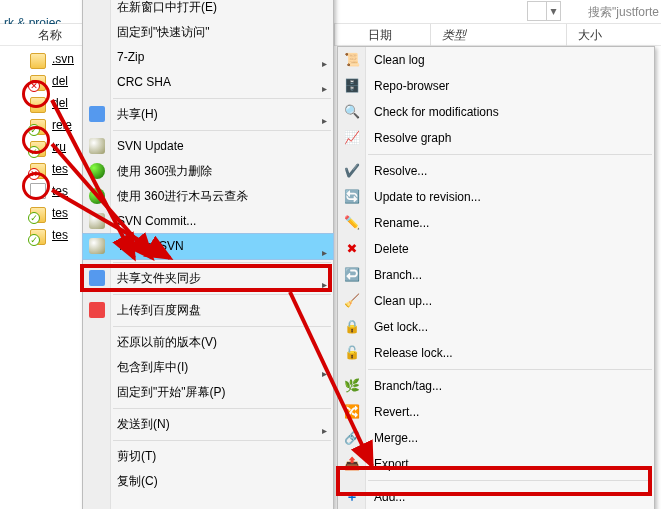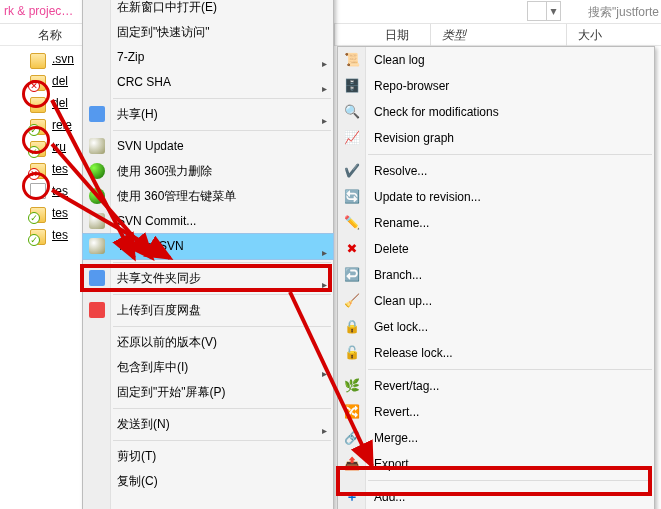--- a/index.html
+++ b/index.html
@@ -1,29 +1,29 @@
 <!DOCTYPE html>
 <html><head>
 <meta charset="utf-8">
 <style>
   * { box-sizing: border-box; margin: 0; padding: 0; font-family: "Microsoft YaHei", "Segoe UI", Tahoma, sans-serif; font-size: 12px; }
   body { width: 661px; height: 509px; background: #fff; position: relative; overflow: hidden; color: #000; }
 
   
   .addrbar { position: absolute; left: 0; top: 0; width: 661px; height: 24px; border-bottom: 1px solid #e4e4e4; background: #fff; }
-  .addrbar .crumb { position: absolute; left: 4px; top: 4px; color: #ec4899; }
+  .addrbar .crumb { position: absolute; left: 4px; top: 16px; color: #0c4a6e; }
   .addrbar .navbox { position: absolute; right: 100px; top: 1px; width: 34px; height: 20px; border: 1px solid #ccc; background: #fff; }
   .addrbar .navbox .arrow { float: right; width: 14px; height: 18px; border-left: 1px solid #ccc; text-align: center; color: #666; line-height: 18px; }
   .addrbar .searchhint { position: absolute; right: 2px; top: 4px; color: #888; }
 
   
   .listhdr { position: absolute; left: 0; top: 24px; width: 661px; height: 22px; background: #fff; border-bottom: 1px solid #e8e8e8; }
   .listhdr div { position: absolute; top: 3px; color: #333; }
   .col-name { left: 38px; width: 280px; }
-  .col-date { left: 345px; margin-left: 40px; }
+  .col-date { left: 328px; margin-left: 40px; }
   .col-type { left: 442px; font-style: italic; }
   .col-size { left: 578px; text-align: right; }
   .listhdr .sep { position: absolute; top: 0; width: 1px; height: 22px; background: #e0e0e0; }
 
   
   .filelist { position: absolute; left: 0; top: 48px; width: 340px; }
   .filelist .row { height: 22px; line-height: 22px; padding-left: 24px; position: relative; white-space: nowrap; overflow: hidden; }
   .filelist .ic { position: absolute; left: 30px; top: 3px; width: 16px; height: 16px; }
   .filelist .ov { position: absolute; left: 28px; top: 10px; width: 12px; height: 12px; border-radius: 50%; background: #fff; border: 1px solid #999; font-size: 9px; line-height: 10px; text-align: center; }
   .filelist .nm { position: absolute; left: 52px; top: 0; text-decoration: underline; }
@@ -134,21 +134,21 @@
   <div class="gutter"></div>
   <div class="item"><span>在新窗口中打开(E)</span></div>
   <div class="item"><span>固定到"快速访问"</span></div>
   <div class="item"><span>7-Zip</span><span class="sub">▸</span></div>
   <div class="item"><span>CRC SHA</span><span class="sub">▸</span></div>
   <div class="sepline"></div>
   <div class="item"><div class="mic ic-share"></div><span>共享(H)</span><span class="sub">▸</span></div>
   <div class="sepline"></div>
   <div class="item"><div class="mic ic-svn"></div><span>SVN Update</span></div>
   <div class="item"><div class="mic ic-360"></div><span>使用 360强力删除</span></div>
-  <div class="item"><div class="mic ic-360"></div><span>使用 360管理右键菜单</span></div>
+  <div class="item"><div class="mic ic-360"></div><span>使用 360进行木马云查杀</span></div>
   <div class="item"><div class="mic ic-svn"></div><span>SVN Commit...</span></div>
   <div class="item hov"><div class="mic ic-svn"></div><span>TortoiseSVN</span><span class="sub">▸</span></div>
   <div class="sepline"></div>
   <div class="item"><div class="mic ic-share"></div><span>共享文件夹同步</span><span class="sub">▸</span></div>
   <div class="sepline"></div>
   <div class="item"><div class="mic ic-baidu"></div><span>上传到百度网盘</span></div>
   <div class="sepline"></div>
   <div class="item"><span>还原以前的版本(V)</span></div>
   <div class="item"><span>包含到库中(I)</span><span class="sub">▸</span></div>
   <div class="item"><span>固定到"开始"屏幕(P)</span></div>
@@ -159,32 +159,32 @@
   <div class="item"><span>复制(C)</span></div>
 </div>
 
 <div class="hlbox" style="left:80px; top:264px; width:252px; height:28px;"></div>
 
 <div class="submenu" style="left:337px; top:46px; width:318px; height:468px;">
   <div class="gutter"></div>
   <div class="item"><div class="sic">📜</div><span>Clean log</span></div>
   <div class="item"><div class="sic">🗄️</div><span>Repo-browser</span></div>
   <div class="item"><div class="sic">🔍</div><span>Check for modifications</span></div>
-  <div class="item"><div class="sic">📈</div><span>Revision graph</span></div>
+  <div class="item"><div class="sic">📈</div><span>Resolve graph</span></div>
   <div class="sepline"></div>
   <div class="item"><div class="sic">✔️</div><span>Resolve...</span></div>
   <div class="item"><div class="sic">🔄</div><span>Update to revision...</span></div>
   <div class="item"><div class="sic">✏️</div><span>Rename...</span></div>
   <div class="item"><div class="sic" style="color:#d00">✖</div><span>Delete</span></div>
   <div class="item"><div class="sic">↩️</div><span>Branch...</span></div>
   <div class="item"><div class="sic">🧹</div><span>Clean up...</span></div>
   <div class="item"><div class="sic">🔒</div><span>Get lock...</span></div>
   <div class="item"><div class="sic">🔓</div><span>Release lock...</span></div>
   <div class="sepline"></div>
-  <div class="item"><div class="sic">🌿</div><span>Revert/tag...</span></div>
+  <div class="item"><div class="sic">🌿</div><span>Branch/tag...</span></div>
   <div class="item"><div class="sic">🔀</div><span>Revert...</span></div>
   <div class="item"><div class="sic">🔗</div><span>Merge...</span></div>
   <div class="item"><div class="sic">📤</div><span>Export...</span></div>
   <div class="sepline"></div>
   <div class="item"><div class="sic" style="color:#06c;font-weight:bold">＋</div><span>Add...</span></div>
 
 </div>
 
 <div class="hlbox" style="left:336px; top:466px; width:316px; height:30px;"></div>
 

